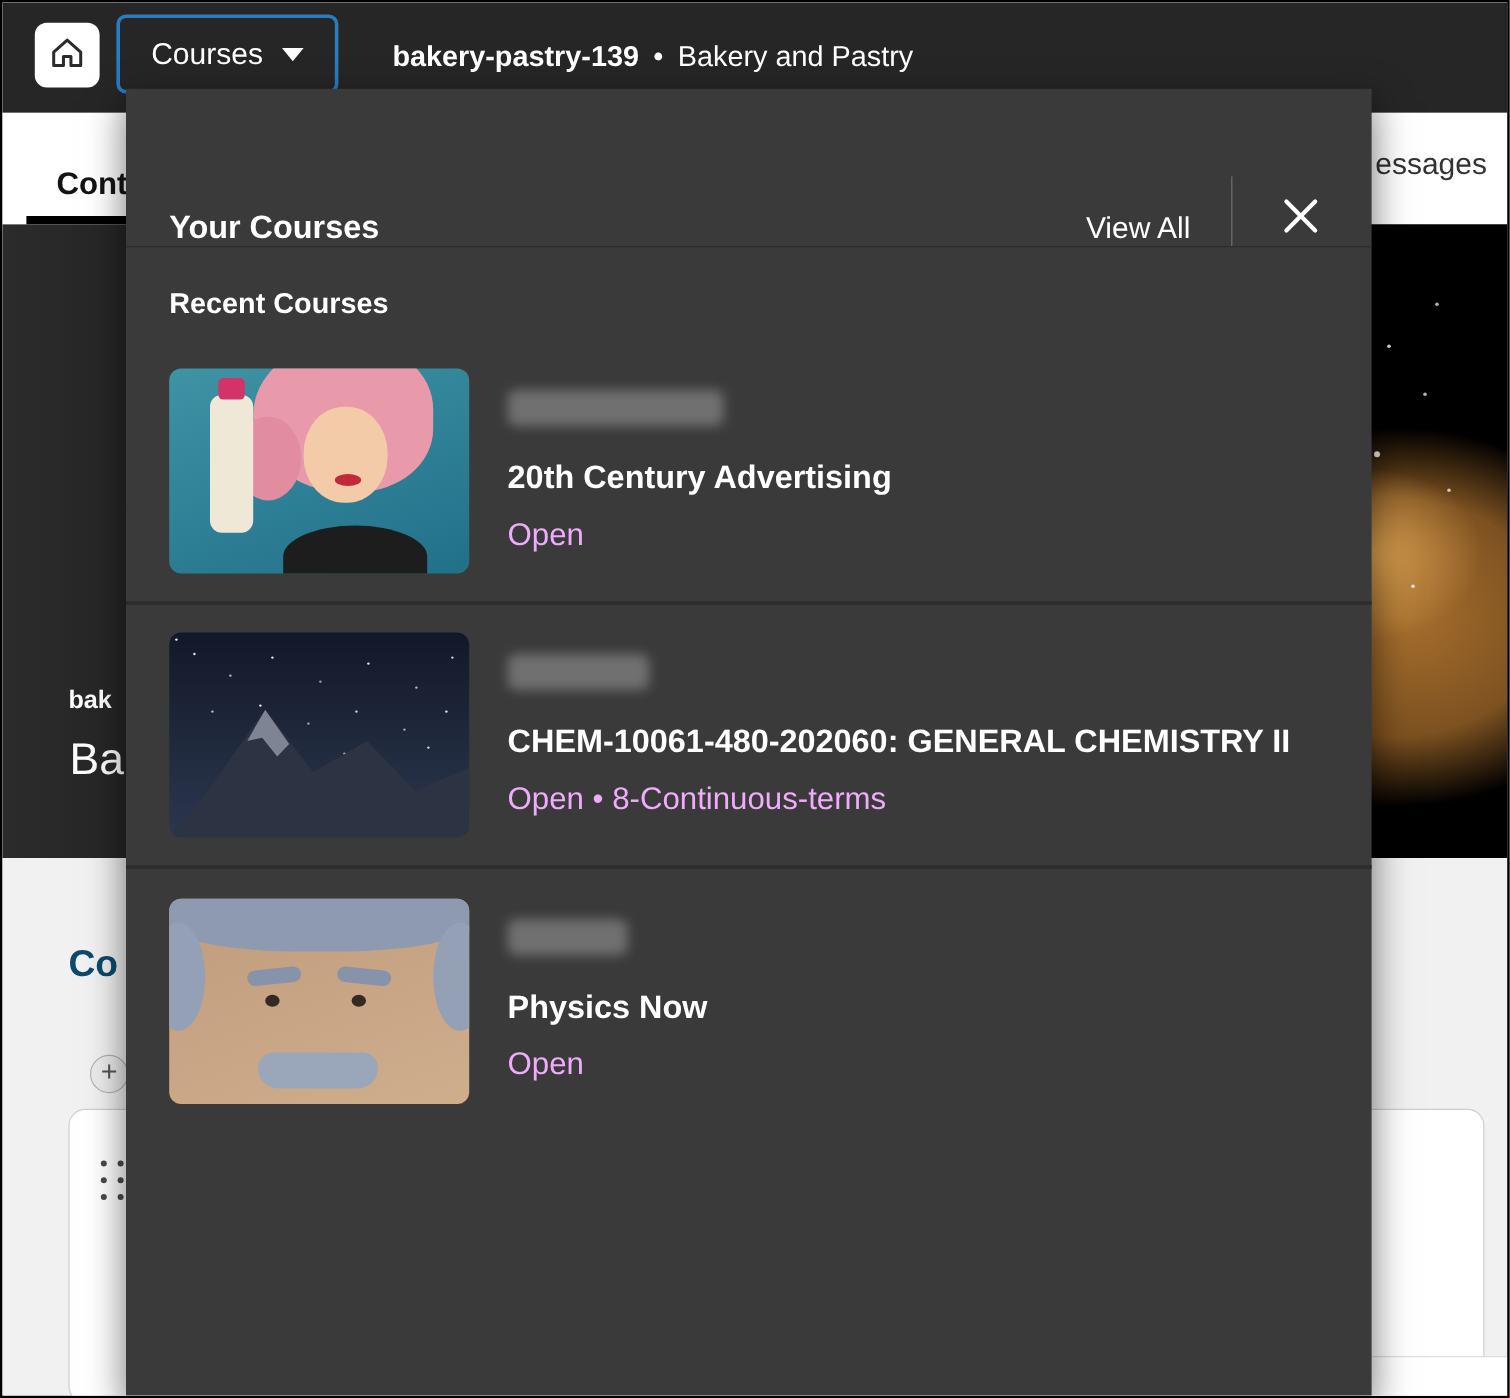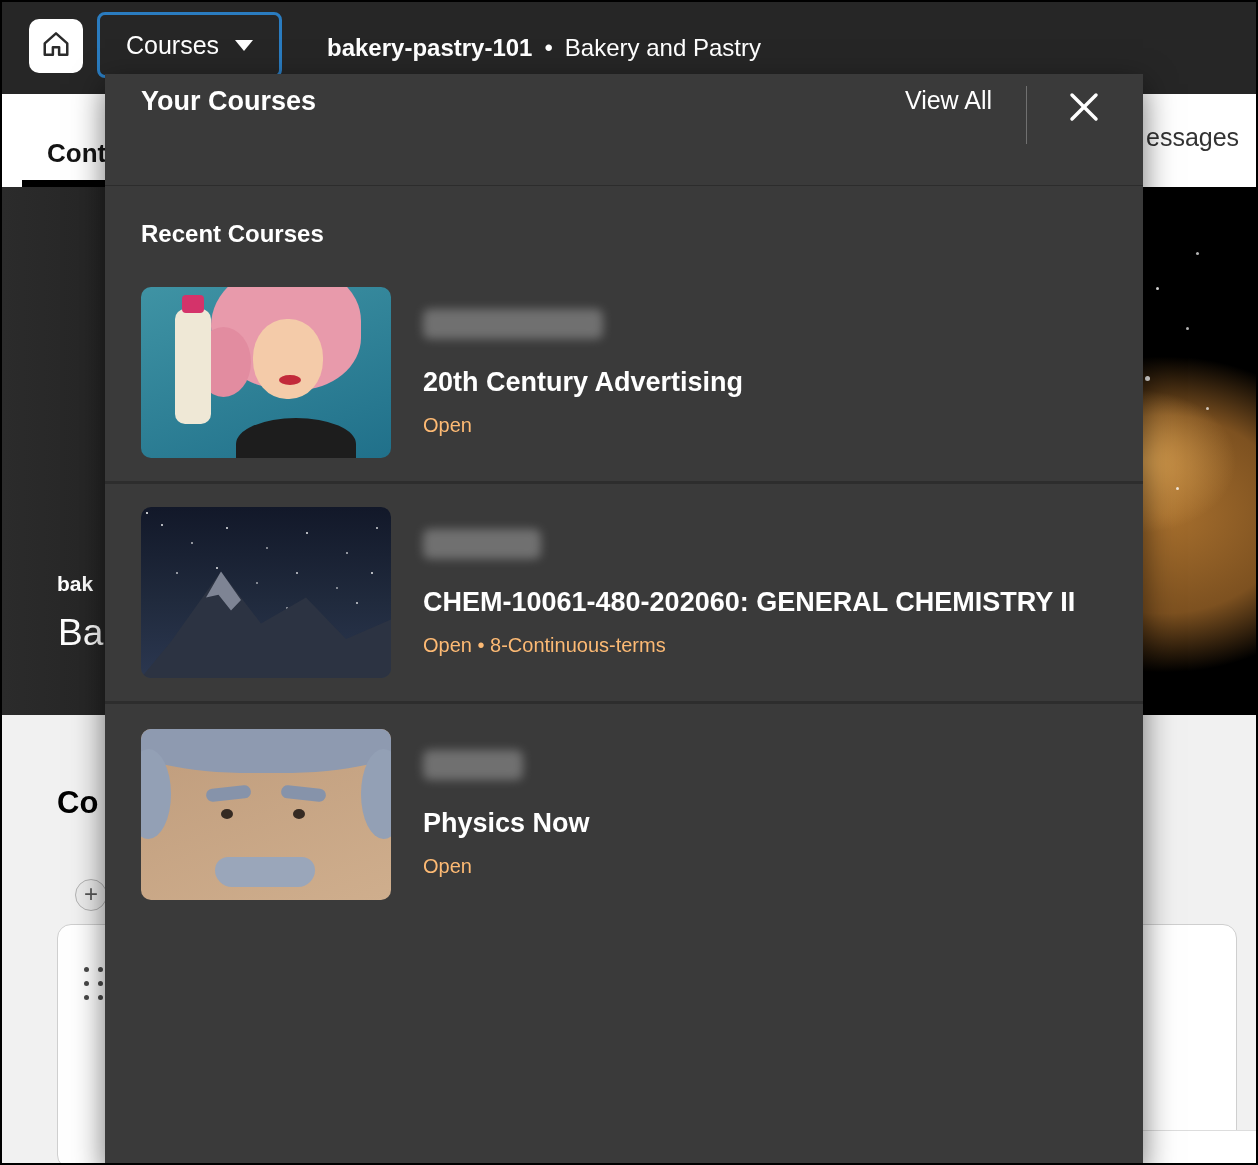--- a/index.html
+++ b/index.html
@@ -55,47 +55,47 @@
       50px 210px 0 0 rgba(255,255,255,.8), 110px 230px 0 0 rgba(255,255,255,.9),
       170px 210px 0 0 rgba(255,255,255,.6), 230px 240px 0 1px rgba(255,255,255,.9),
       280px 220px 0 0 rgba(255,255,255,.8), 350px 200px 0 0 rgba(255,255,255,.7),
       90px 300px 0 0 rgba(255,255,255,.7), 160px 320px 0 0 rgba(255,255,255,.8),
       250px 300px 0 0 rgba(255,255,255,.6), 320px 280px 0 0 rgba(255,255,255,.8); }
   .hero-line1 { position:absolute; left:55px; top:385px; color:#fff; font-size:21px; font-weight:bold; }
   .hero-line2 { position:absolute; left:56px; top:425px; color:#fff; font-size:37px; }
 
   
   .content { position:absolute; left:0; top:713px; width:100%; height:452px; background:#f1f1f1; }
-  .content-heading { position:absolute; left:55px; top:70px; font-size:31px; font-weight:bold; color:#000000; }
+  .content-heading { position:absolute; left:55px; top:70px; font-size:31px; font-weight:bold; color:#0c4a6e; }
   .add-btn { position:absolute; left:73px; top:164px; width:32px; height:32px; border-radius:50%;
     background:#ececec; border:1px solid #b3b3b3; color:#555; font-size:24px; line-height:28px; text-align:center; cursor:pointer; }
   .content-card { position:absolute; left:55px; top:209px; width:1180px; height:245px;
     background:#fff; border:1px solid #cfcfcf; border-radius:14px; }
   .dots { position:absolute; left:26px; top:42px; display:grid; grid-template-columns:repeat(2,5px); grid-auto-rows:5px; gap:9px; cursor:grab; }
   .dots span { width:5px; height:5px; border-radius:50%; background:#4a4a4a; }
   .br-card { position:absolute; right:0; top:415px; width:118px; height:37px; background:#fff; border-top:1px solid #ddd; }
 
   
   .panel { position:absolute; left:103px; top:72px; width:1038px; height:1093px;
     background:#3a3a3a; color:#fff; box-shadow:0 10px 30px rgba(0,0,0,.55); z-index:10; }
-  .panel-header { height:112px; display:flex; align-items:flex-start; padding:12px 36px; border-bottom:1px solid #2c2c2c; }
+  .panel-header { height:132px; display:flex; align-items:flex-end; padding:0 36px; border-bottom:1px solid #2c2c2c; }
   .panel-title { flex:1; font-size:27px; font-weight:bold; }
   .view-all { font-size:25px; color:#fff; cursor:pointer; }
   .hdr-divider { width:1px; height:58px; background:#707070; margin:0 34px; }
   .close-btn { width:46px; height:46px; display:flex; align-items:center; justify-content:center; cursor:pointer; }
   .section-title { margin:34px 36px 16px; font-size:24px; font-weight:bold; }
 
   .course-row { height:220px; display:flex; align-items:center; gap:32px; padding:0 36px; cursor:pointer; }
   .course-row.sep { border-bottom:3px solid #2d2d2d; }
   .thumb { width:250px; height:171px; border-radius:10px; overflow:hidden; position:relative; flex-shrink:0; }
   .course-info { display:flex; flex-direction:column; }
   .pill { height:30px; border-radius:7px; background:#9d9d9d; opacity:.55; filter:blur(5px); }
   .pill.w1{width:180px;} .pill.w2{width:100px;} .pill.w3{width:118px;} .pill.w4{width:100px;}
   .course-title { margin-top:28px; font-size:27px; font-weight:bold; color:#fff; }
-  .course-status { margin-top:16px; font-size:20px; color:#fdba74; }
+  .course-status { margin-top:16px; font-size:26px; color:#f0abfc; }
 
   
   .t-adv { background:linear-gradient(160deg,#3f93a4 0%,#20708a 100%); }
   .t-adv .hair { position:absolute; left:70px; top:-22px; width:150px; height:125px; background:#e89aab; border-radius:52% 48% 45% 55%; }
   .t-adv .hair2 { position:absolute; left:55px; top:40px; width:55px; height:70px; background:#e28ca0; border-radius:50%; }
   .t-adv .face { position:absolute; left:112px; top:32px; width:70px; height:80px; background:#f4cba9; border-radius:48%; }
   .t-adv .lips { position:absolute; left:138px; top:88px; width:22px; height:10px; background:#c22a3a; border-radius:50%; }
   .t-adv .bottle { position:absolute; left:34px; top:22px; width:36px; height:115px; background:#efe8d6; border-radius:10px; }
   .t-adv .cap { position:absolute; left:41px; top:8px; width:22px; height:18px; background:#d4336a; border-radius:4px; }
   .t-adv .dress { position:absolute; left:95px; bottom:-12px; width:120px; height:52px; background:#1d1d1d; border-radius:50% 50% 0 0; }
@@ -143,21 +143,21 @@
         <svg width="30" height="30" viewBox="0 0 24 24" fill="none" stroke="#2b2b2b" stroke-width="2" stroke-linejoin="round">
           <path d="M3 11.5 L12 3.5 L21 11.5 V20.5 H14.5 V14.5 H9.5 V20.5 H3 Z"></path>
         </svg>
       </span>
     </div>
     <div class="courses-btn">
       <span>Courses</span>
       <span class="caret-down"></span>
     </div>
     <div class="breadcrumb">
-      <span class="crumb-id">bakery-pastry-101</span>
+      <span class="crumb-id">bakery-pastry-139</span>
       <span>•</span>
       <span>Bakery and Pastry</span>
     </div>
   </div>
 
   <div class="tabstrip">
     <div class="tab-left">Cont</div>
     <div class="tab-indicator"></div>
     <div class="tab-right">essages</div>
   </div>

